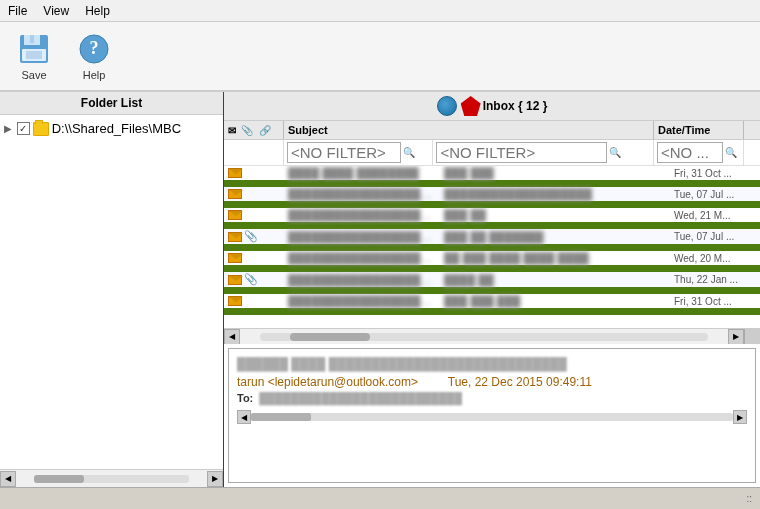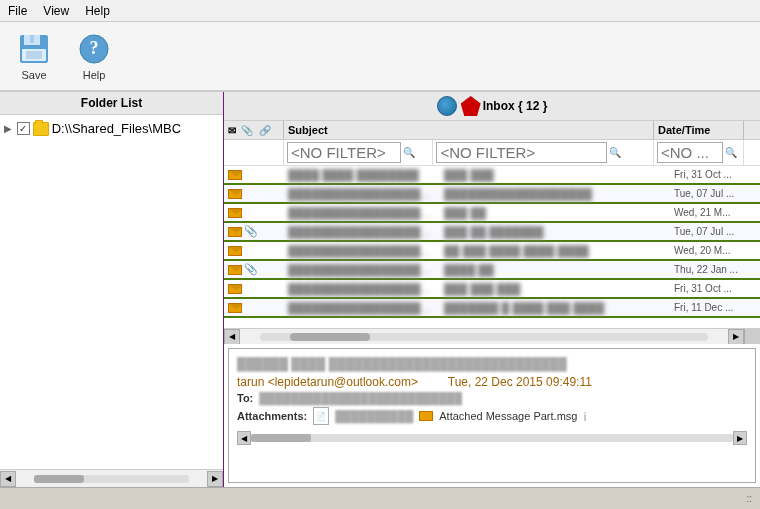--- a/index.html
+++ b/index.html
@@ -44,21 +44,21 @@
     .email-col { padding: 3px 4px; border-right: 1px solid #bbb; }
     .col-icons { width: 60px; flex-shrink: 0; }
     .col-from { flex: 2; min-width: 120px; }
     .col-subject { flex: 3; min-width: 160px; }
     .col-date { width: 90px; flex-shrink: 0; }
     .email-filter-row { display: flex; background: #fff; border-bottom: 1px solid #ddd; }
     .filter-cell { padding: 2px 3px; border-right: 1px solid #ddd; display: flex; align-items: center; gap: 2px; }
     .filter-input { border: 1px solid #aaa; padding: 1px 3px; font-size: 15px; color: #666; width: 100%; background: #fff; }
     .filter-btn { font-size: 10px; cursor: pointer; color: #555; }
     .email-rows { flex: 1; overflow-y: auto; }
-    .email-row { display: flex; align-items: center; border-bottom: 2px solid #4d7c0f; min-height: 19px; cursor: pointer; }
+    .email-row { display: flex; align-items: center; border-bottom: 7px solid #4d7c0f; min-height: 19px; cursor: pointer; }
     .email-row:nth-child(even) { background: #f8f8ff; }
     .row-icon-cell { width: 60px; flex-shrink: 0; display: flex; align-items: center; gap: 2px; padding: 1px 4px; }
     .envelope-icon { width: 14px; height: 10px; background: #e8a000; border: 1px solid #c07000; position: relative; flex-shrink: 0; }
     .envelope-icon::before { content: ''; position: absolute; top: 0; left: 0; right: 0; border-top: 5px solid #d09000; border-left: 7px solid transparent; border-right: 7px solid transparent; }
     .paperclip-icon { font-size: 11px; color: #666; }
     .row-from { flex: 2; min-width: 120px; padding: 1px 4px; font-size: 11px; overflow: hidden; text-overflow: ellipsis; white-space: nowrap; color: #555; }
     .row-subject { flex: 3; min-width: 160px; padding: 1px 4px; font-size: 11px; overflow: hidden; text-overflow: ellipsis; white-space: nowrap; color: #555; }
     .row-date { width: 90px; flex-shrink: 0; padding: 1px 4px; font-size: 10px; color: #555; white-space: nowrap; overflow: hidden; }
 
     
@@ -252,28 +252,20 @@
             <div class="row-date">Thu, 22 Jan ...</div>
           </div>
           <div class="email-row">
             <div class="row-icon-cell">
               <div class="envelope-icon"></div>
             </div>
             <div class="row-from blurred-text">████████████████████</div>
             <div class="row-subject blurred-text">███ ███ ███</div>
             <div class="row-date">Fri, 31 Oct ...</div>
           </div>
-          <div class="email-row">
-            <div class="row-icon-cell">
-              <div class="envelope-icon"></div>
-            </div>
-            <div class="row-from blurred-text">████████████████████</div>
-            <div class="row-subject blurred-text">███████ █ ████ ███ ████</div>
-            <div class="row-date">Fri, 11 Dec ...</div>
-          </div>
         </div>
 
       <div class="email-hscroll">
         <div class="scroll-arrow">◀</div>
         <div class="scroll-track">
           <div class="scroll-thumb"></div>
         </div>
         <div class="scroll-arrow">▶</div>
         <div style="width:16px; background:#ccc; height:16px; border-left:1px solid #aaa; flex-shrink:0;"></div>
       </div>
@@ -282,28 +274,20 @@
     <div class="preview-panel">
       <div class="preview-blurred">██████ ████ ████████████████████████████</div>
       <div class="preview-from">
         <span>tarun &lt;lepidetarun@outlook.com&gt;</span>&nbsp;&nbsp;&nbsp;&nbsp;&nbsp;&nbsp;&nbsp;&nbsp;
         <span>Tue, 22 Dec 2015 09:49:11</span>
       </div>
       <div class="preview-to-row">
         <span class="preview-label">To:</span>
         <span class="preview-to-blurred">██████████████████████████</span>
       </div>
-      <div class="preview-attach-row">
-        <span class="preview-label">Attachments:</span>
-        <div class="attach-file-icon">📄</div>
-        <span class="attach-name-blurred">██████████</span>
-        <div class="envelope-attach" style="background:#e8a000; width:14px; height:10px; border:1px solid #c07000;"></div>
-        <span class="attach-msg">Attached Message Part.msg</span>
-        <span style="font-size:12px; color:#999;">ℹ</span>
-      </div>
 
       <div class="preview-hscroll">
         <div class="preview-scroll-arrow">◀</div>
         <div class="preview-scroll-track">
           <div class="preview-scroll-thumb"></div>
         </div>
         <div class="preview-scroll-arrow">▶</div>
       </div>
     </div>
   </div>

